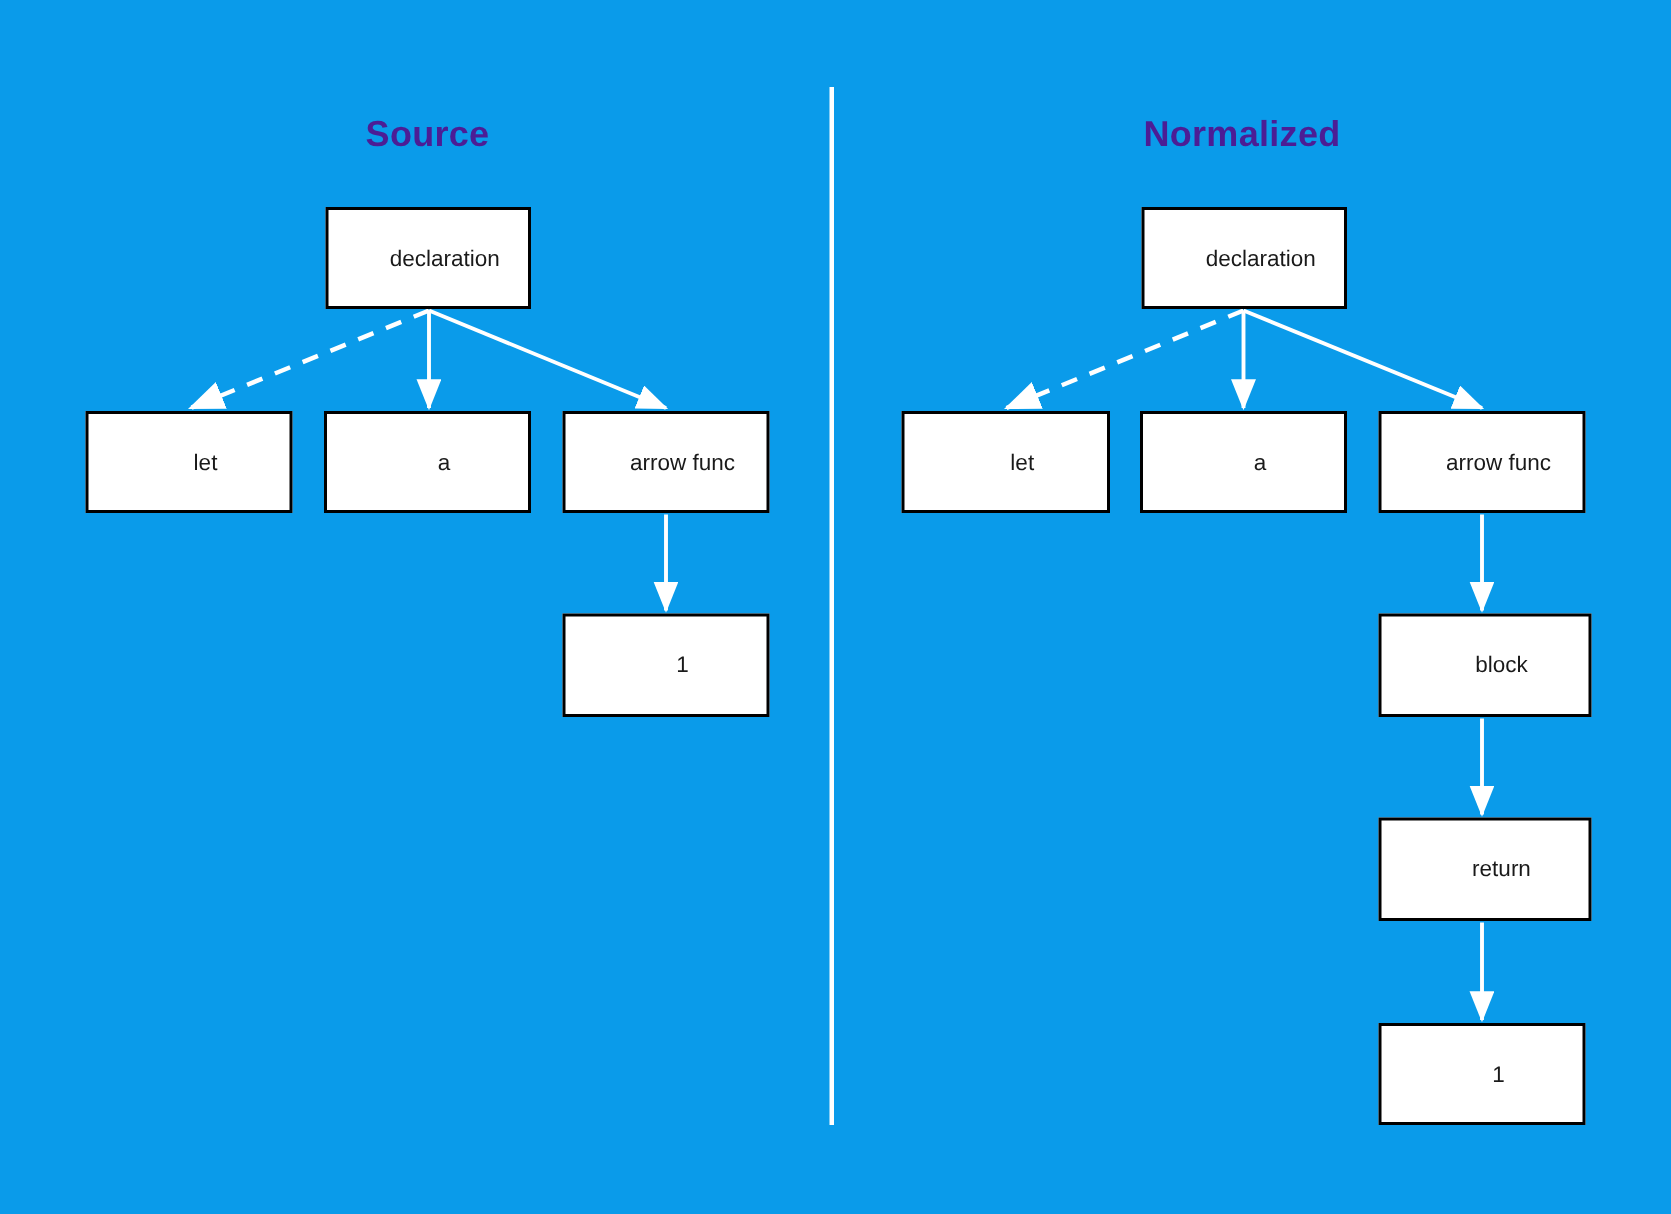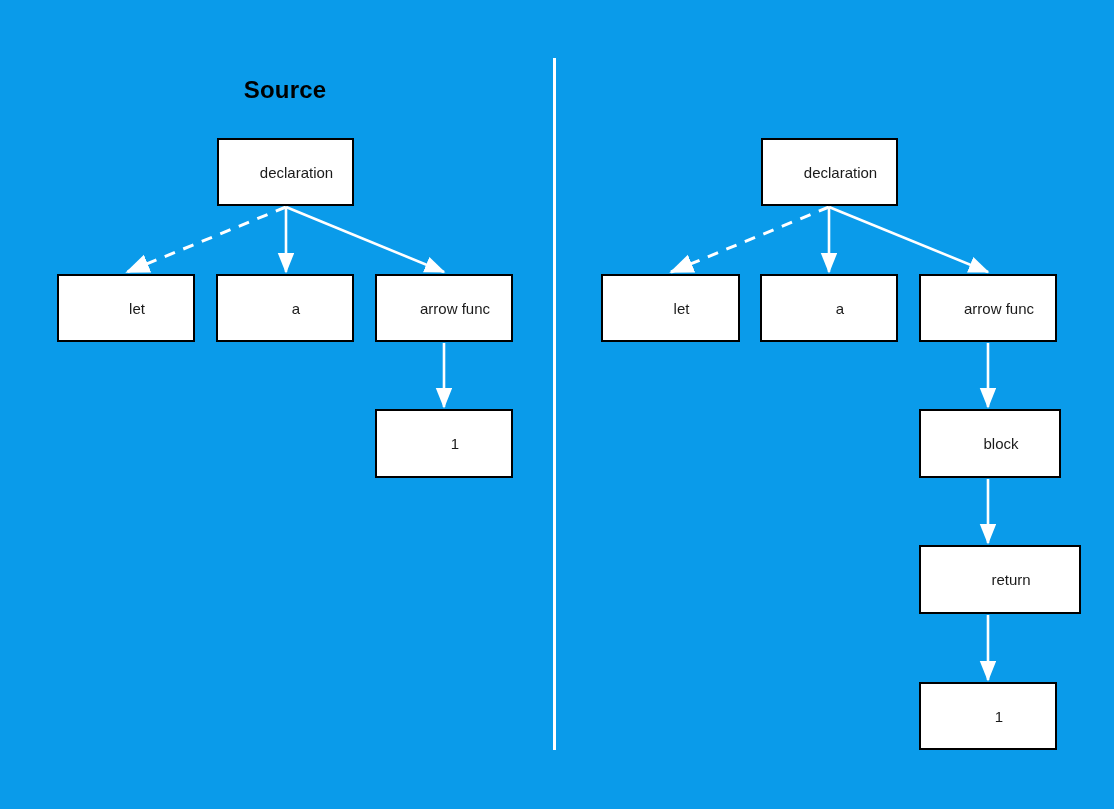--- a/index.html
+++ b/index.html
@@ -22,21 +22,21 @@
   #edges {
     position: absolute;
     left: 0;
     top: 0;
     width: 1114px;
     height: 809px;
     pointer-events: none;
   }
   .panel-title {
     position: absolute;
-    color: #000000;
+    color: #4c1d95;
     font-size: 24px;
     font-weight: bold;
     letter-spacing: 0.2px;
     text-align: center;
     white-space: nowrap;
     transform: translateX(-50%);
   }
   .node {
     position: absolute;
     box-sizing: border-box;
@@ -81,20 +81,21 @@
         <line x1="829" y1="207" x2="829" y2="272" stroke="#FFFFFF" stroke-width="2.6" marker-end="url(#arrowhead)"></line>
         <line x1="829" y1="207" x2="988" y2="272" stroke="#FFFFFF" stroke-width="2.6" marker-end="url(#arrowhead)"></line>
         <line x1="988" y1="343" x2="988" y2="407" stroke="#FFFFFF" stroke-width="2.6" marker-end="url(#arrowhead)"></line>
         <line x1="988" y1="479" x2="988" y2="543" stroke="#FFFFFF" stroke-width="2.6" marker-end="url(#arrowhead)"></line>
         <line x1="988" y1="615" x2="988" y2="680" stroke="#FFFFFF" stroke-width="2.6" marker-end="url(#arrowhead)"></line>
       </g>
   </svg>
 
   <div class="panel-title" style="left:285px; top:76px;">Source</div>
 
+  <div class="panel-title" style="left:828px; top:76px;">Normalized</div>
 
   <div class="divider" style="left: 553px; top: 58px; width: 3px; height: 692px; background: rgb(255, 255, 255);"></div>
 
   <div id="nodes">
       <div class="node" style="left: 217px; top: 138px; width: 137px; height: 68px; background: rgb(255, 255, 255); border-color: rgb(0, 0, 0);">
         <span class="node-label">declaration</span>
       </div>
       <div class="node" style="left: 57px; top: 274px; width: 138px; height: 68px; background: rgb(255, 255, 255); border-color: rgb(0, 0, 0);">
         <span class="node-label">let</span>
       </div>
@@ -115,21 +116,21 @@
       </div>
       <div class="node" style="left: 760px; top: 274px; width: 138px; height: 68px; background: rgb(255, 255, 255); border-color: rgb(0, 0, 0);">
         <span class="node-label">a</span>
       </div>
       <div class="node" style="left: 919px; top: 274px; width: 138px; height: 68px; background: rgb(255, 255, 255); border-color: rgb(0, 0, 0);">
         <span class="node-label">arrow func</span>
       </div>
       <div class="node" style="left: 919px; top: 409px; width: 142px; height: 69px; background: rgb(255, 255, 255); border-color: rgb(0, 0, 0);">
         <span class="node-label">block</span>
       </div>
-      <div class="node" style="left: 919px; top: 545px; width: 162px; height: 69px; background: rgb(255, 255, 255); border-color: rgb(0, 0, 0);">
+      <div class="node" style="left: 919px; top: 545px; width: 142px; height: 69px; background: rgb(255, 255, 255); border-color: rgb(0, 0, 0);">
         <span class="node-label">return</span>
       </div>
       <div class="node" style="left: 919px; top: 682px; width: 138px; height: 68px; background: rgb(255, 255, 255); border-color: rgb(0, 0, 0);">
         <span class="node-label">1</span>
       </div>
     </div>
 
 </div>
 
 </body></html>

